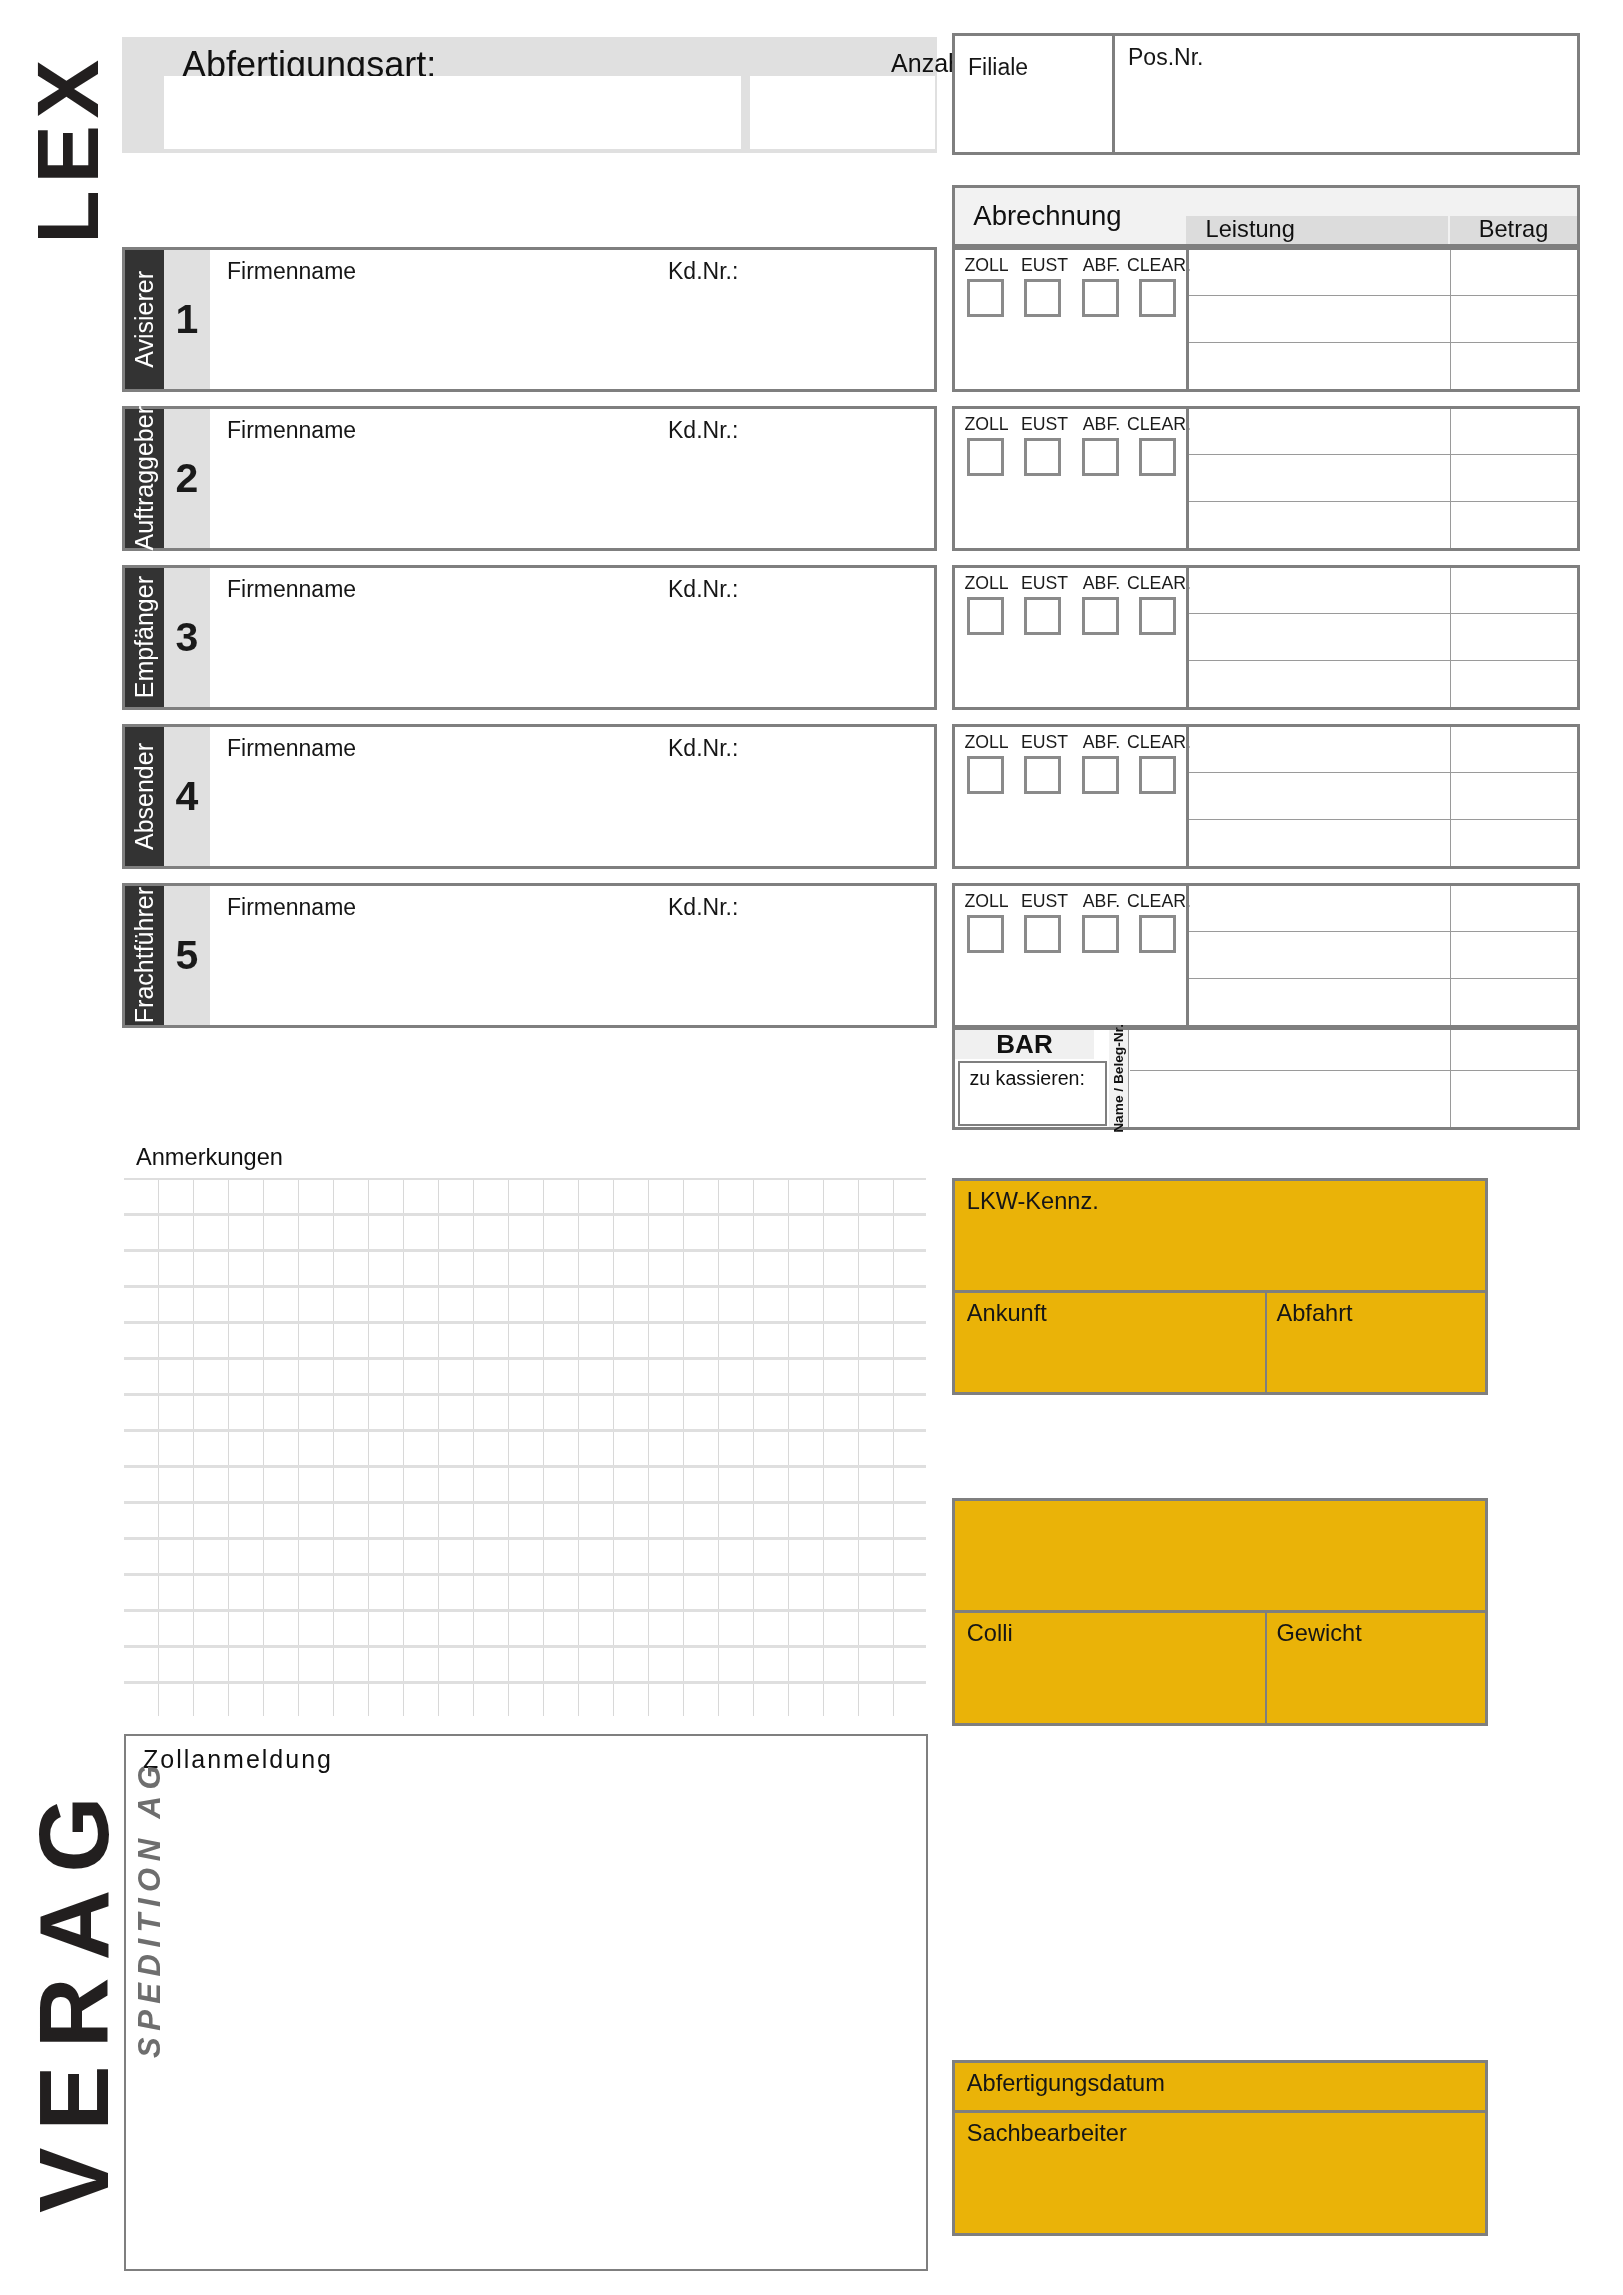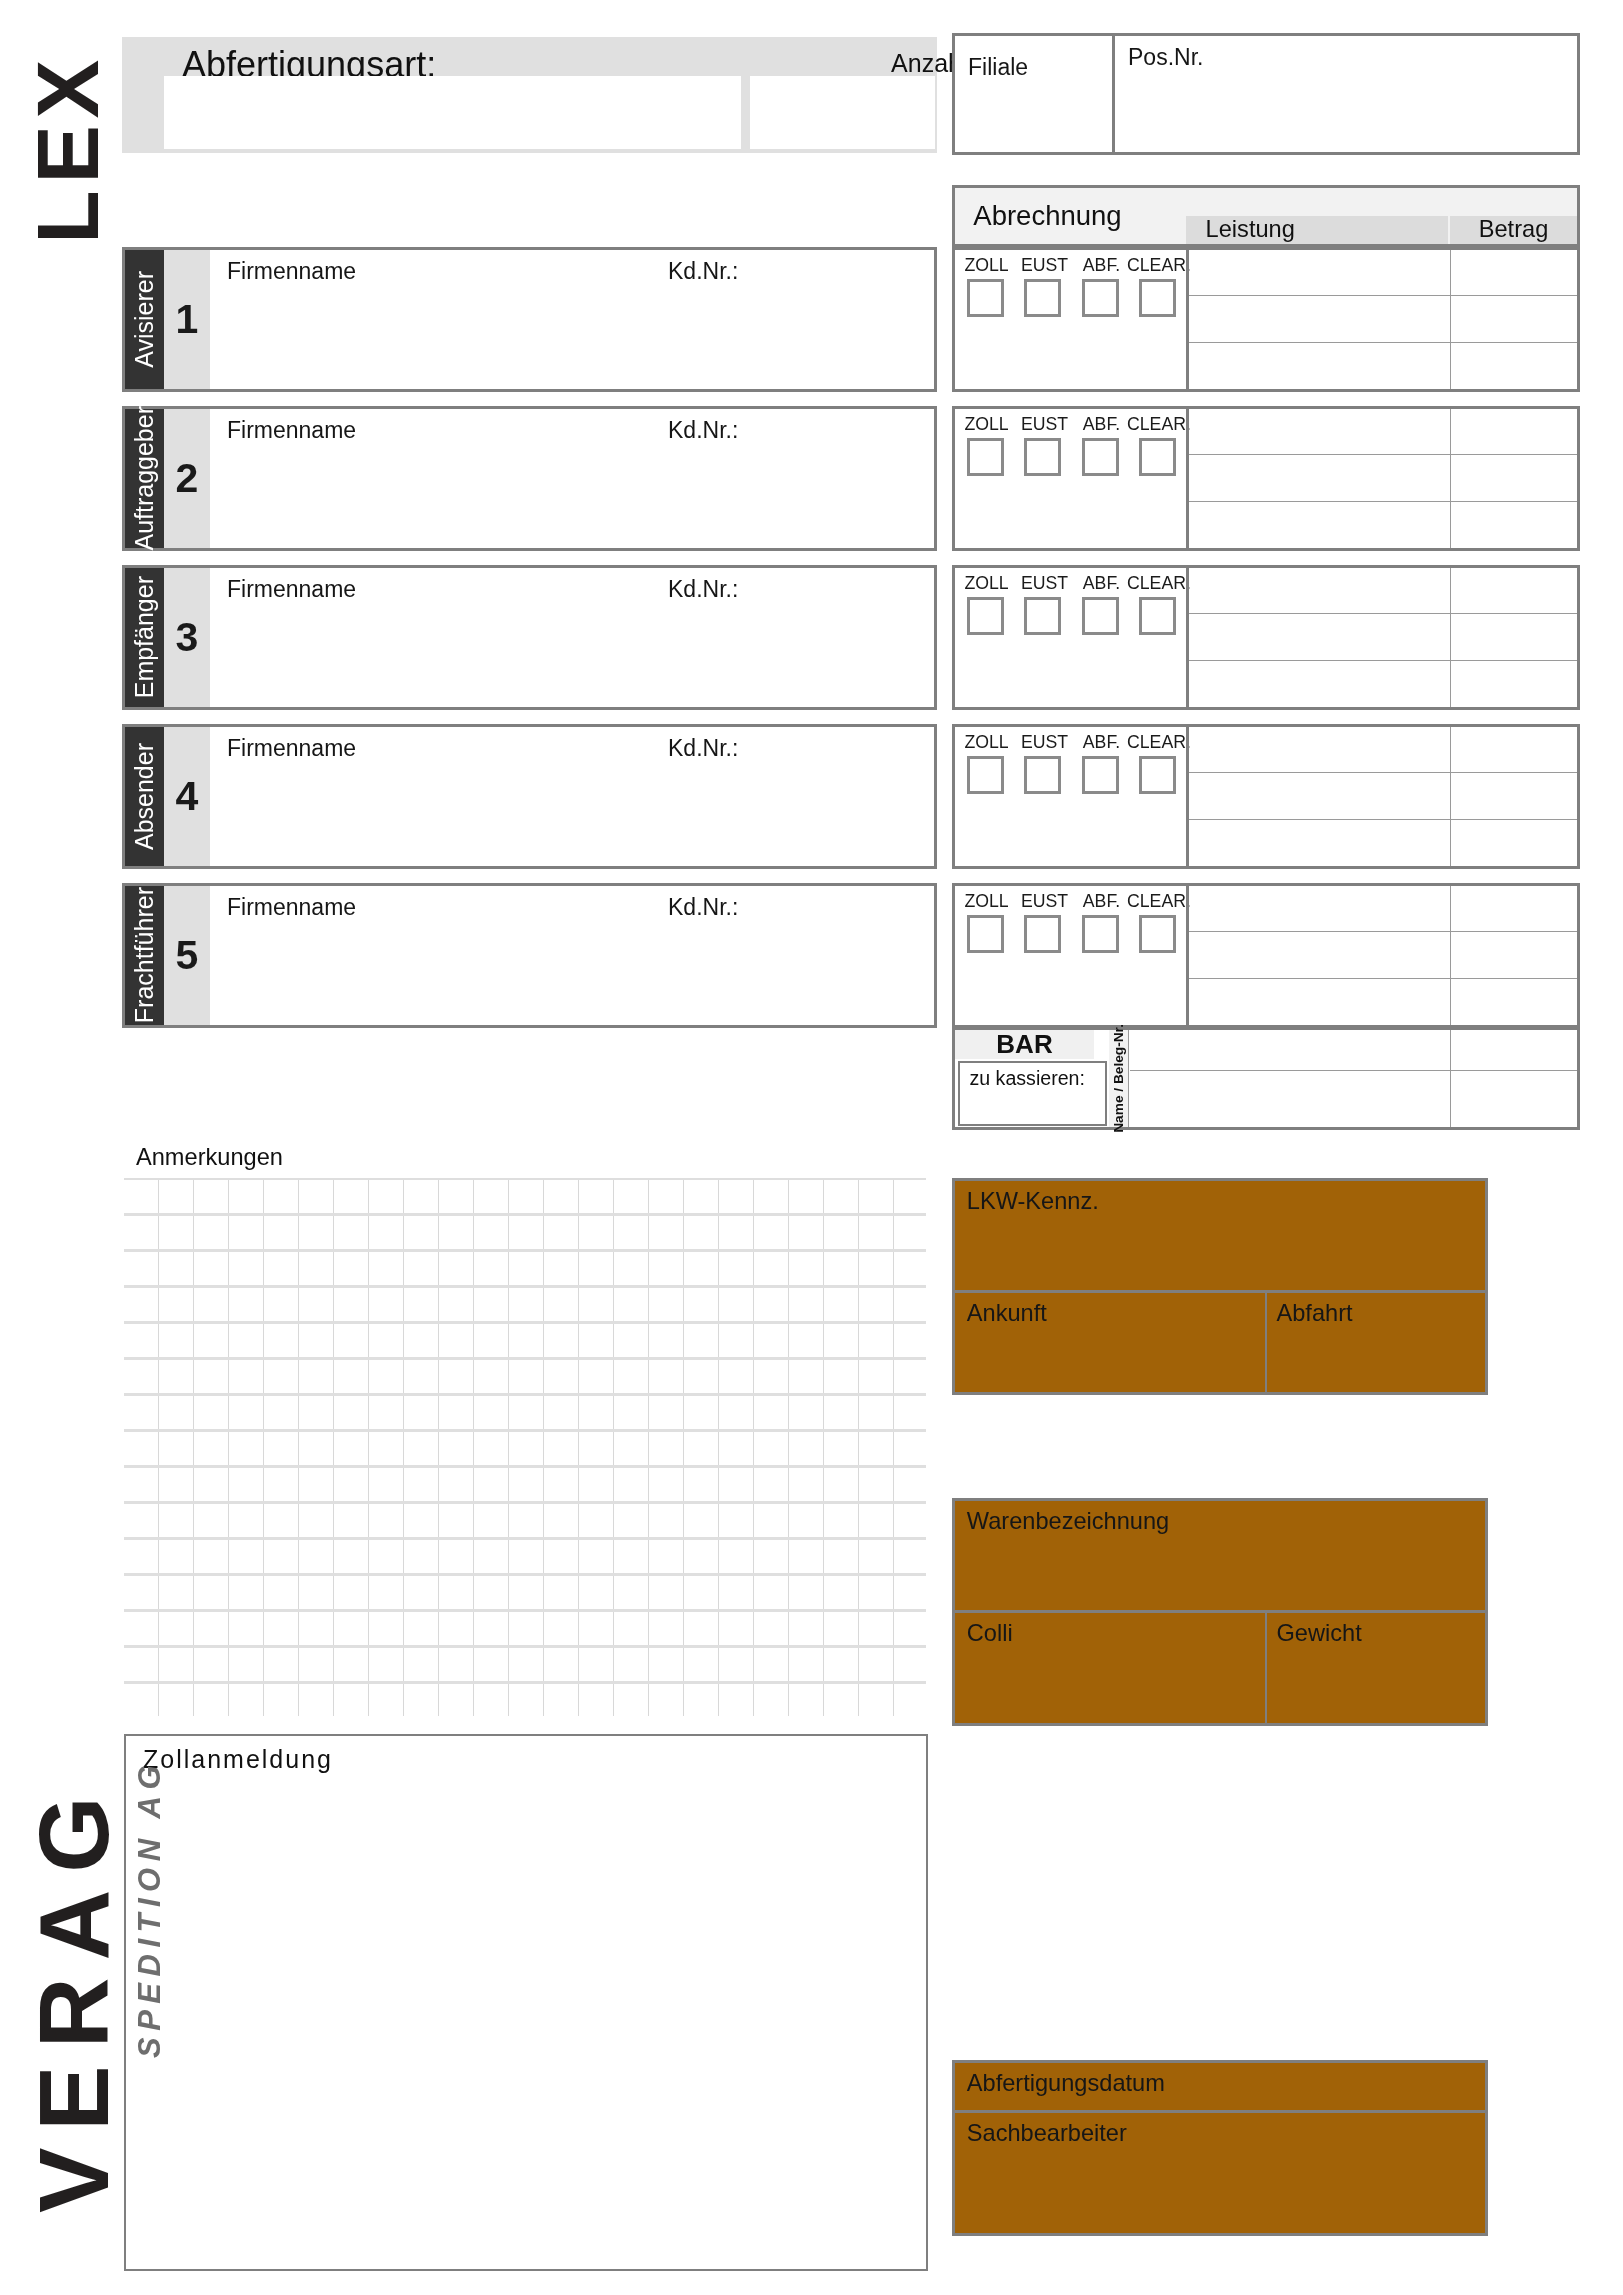--- a/index.html
+++ b/index.html
@@ -61,21 +61,21 @@
   .bar-row-bottom{left:175px;right:0;top:41px;bottom:0;}
 
   
   .anm-label{left:136px;top:1144px;font-size:23.6px;}
   .anm-grid{left:124px;top:1178px;width:802px;height:538px;background-color:#fff;border-top:2.6px solid #dedede;
     background-image:
       repeating-linear-gradient(to bottom, transparent 0 33px, #dfdfdf 33px 36px),
       repeating-linear-gradient(to right, transparent 0 34px, #d8d8d8 34px 35px);}
 
   
-  .rbox{left:952px;width:536px;border:3.3px solid #7f7f7f;background:#a16207;}
+  .rbox{left:952px;width:536px;border:3.3px solid #7f7f7f;background:#eab308;}
   .rbox .hdiv{left:0;right:0;height:2.6px;background:#7f7f7f;}
   .rbox .vdiv{width:2px;background:#7f7f7f;}
   .boxlabel{font-size:23.6px;color:#161616;}
 
   
   .zoll-box{left:124px;top:1734px;width:804px;height:537px;border:2.6px solid #7f7f7f;background:#fff;}
   .zoll-label{position:absolute;left:17px;top:9.2px;font-size:25px;letter-spacing:2px;}
   .verag-logo{left:25px;top:1728px;width:98px;height:537px;font-size:98px;font-weight:bold;
               letter-spacing:17px;color:#221f1f;line-height:1;}
   .sped-label{left:126px;top:1720px;width:46px;height:376px;font-size:31px;font-weight:bold;
@@ -273,23 +273,20 @@
     <div class="abs" style="left:0;top:112px;width:310px;bottom:0;">
       <span class="abs boxlabel" style="left:11.8px;top:6.5px;">Ankunft</span>
     </div>
     <div class="abs vdiv" style="left:310px;top:112px;bottom:0;"></div>
     <div class="abs" style="left:311px;top:112px;right:0;bottom:0;">
       <span class="abs boxlabel" style="left:10.5px;top:6.5px;">Abfahrt</span>
     </div>
   </div>
 
   <div class="abs rbox" style="top:1498px;height:228px;">
-    <div class="abs" style="left:0;top:0;right:0;height:109px;">
-      <span class="abs boxlabel" style="left:11.8px;top:6.5px;">Warenbezeichnung</span>
-    </div>
     <div class="abs hdiv" style="top:109px;"></div>
     <div class="abs" style="left:0;top:112px;width:310px;bottom:0;">
       <span class="abs boxlabel" style="left:11.8px;top:6.5px;">Colli</span>
     </div>
     <div class="abs vdiv" style="left:310px;top:112px;bottom:0;"></div>
     <div class="abs" style="left:311px;top:112px;right:0;bottom:0;">
       <span class="abs boxlabel" style="left:10.5px;top:6.5px;">Gewicht</span>
     </div>
   </div>
 

